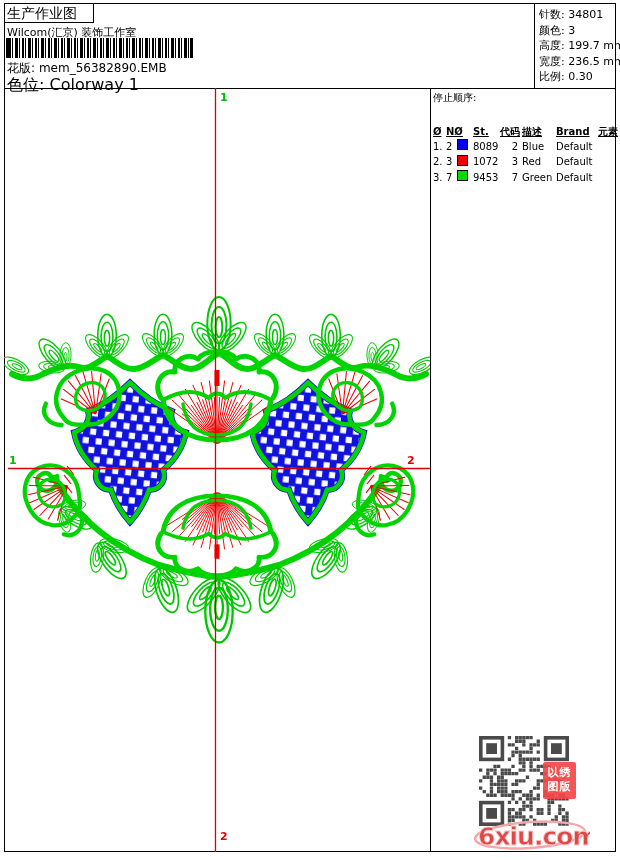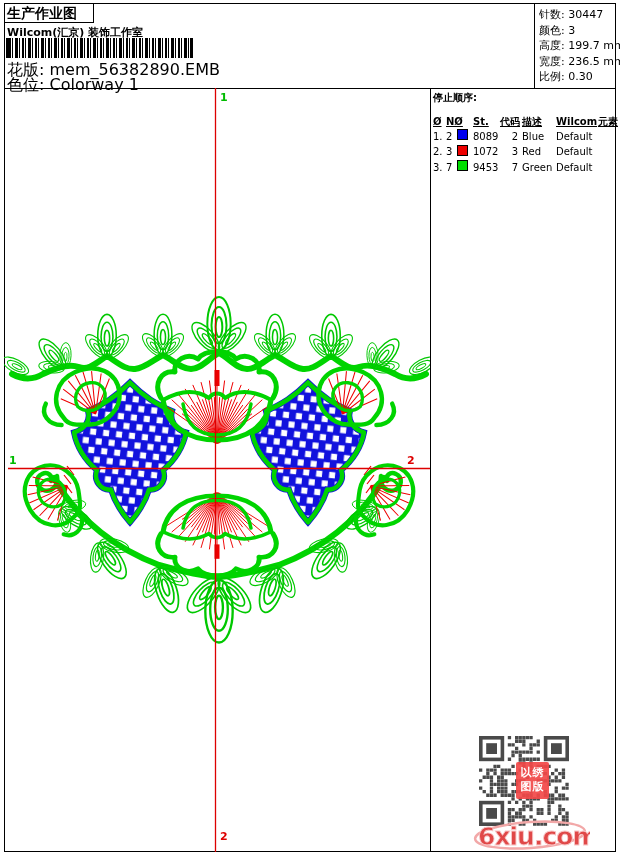--- a/index.html
+++ b/index.html
@@ -6,53 +6,53 @@
   html,body { background:#fff; }
   body {
     width:620px; height:860px; position:relative; overflow:hidden;
     font-family:"DejaVu Sans","Liberation Sans",sans-serif; color:#000;
   }
   .abs { position:absolute; }
   .sheet-border { left:4px; top:3px; width:612px; height:849px; border:1px solid #000; }
   .title-cell {
     left:4px; top:3px; width:90px; height:20px;
     border-right:1px solid #000; border-bottom:1px solid #000;
-    font-size:14px; font-weight:bold; padding:2px 0 0 3px; white-space:nowrap; overflow:hidden;
-  }
-  .studio-line { left:7px; top:25px; font-size:11px; white-space:nowrap;font-weight:bold; }
+    font-size:14px; font-weight:normal; padding:2px 0 0 3px; white-space:nowrap; overflow:hidden;
+  }
+  .studio-line { left:7px; top:25px; font-size:11px; white-space:nowrap; }
   .barcode {
     left:6px; top:38px; width:187px; height:20px;
     background:repeating-linear-gradient(90deg,
       #000 0px,#000 2px,#fff 2px,#fff 3px,
       #000 3px,#000 4px,#fff 4px,#fff 6px,
       #000 6px,#000 9px,#fff 9px,#fff 10px,
       #000 10px,#000 11px,#fff 11px,#fff 13px);
     border-left:3px solid #000; border-right:3px solid #000;
   }
-  .pattern-line { left:7px; top:60px; font-size:16px; white-space:nowrap; }
+  .pattern-line { left:7px; top:60px; font-size:12px; white-space:nowrap; }
   .colorway-line { left:7px; top:75px; font-size:16px; white-space:nowrap; }
   .header-vline { left:534px; top:3px; width:0; height:86px; border-left:1px solid #000; }
   .header-bline { left:4px; top:88px; width:612px; height:0; border-top:1px solid #000; }
   .panel-vline { left:430px; top:88px; width:0; height:764px; border-left:1px solid #000; }
   .info-box { left:539px; top:7px; font-size:11px; line-height:15.5px; white-space:nowrap; }
   .info-box .lbl { display:inline-block; }
 
   .stop-table { left:433px; top:91px; width:182px; font-size:10px; line-height:14.5px; white-space:nowrap; }
-  .stop-title { font-weight:bold; margin-bottom:9px; }
+  .stop-title { font-weight:normal; margin-bottom:19px; }
   .srow { display:grid; grid-template-columns:13px 11px 15px 28px 22px 34px 42px 16px; align-items:center; }
   .srow.head span { font-weight:bold; text-decoration:underline; }
   .c-st { padding-left:1px; }
   .c-code { text-align:right; padding-right:4px; }
   .swatch { display:inline-block; width:11px; height:11px; border:1px solid #000; }
 
   .canvas-svg { left:4px; top:88px; }
 
   .qr-wrap { left:479px; top:736px; width:90px; height:90px; }
   .stamp {
-    left:516px; top:762px; width:33px; height:37px;
+    left:543px; top:762px; width:33px; height:37px;
     background:rgba(242,72,72,0.92); border-radius:2px;
     color:#fff; font-size:11px; font-weight:bold; line-height:14px;
     text-align:center; padding-top:4px; letter-spacing:1px;
   }
   .logo-wrap { left:472px; top:818px; width:118px; height:38px; }
 </style>
 </head>
 <body>
 
 <div class="abs sheet-border"></div>
@@ -66,37 +66,37 @@
 </div>
 <div class="abs colorway-line">
   <span>色位:</span>
   <span>Colorway 1</span>
 </div>
 <div class="abs header-vline"></div>
 <div class="abs header-bline"></div>
 <div class="abs panel-vline"></div>
 
 <div class="abs info-box">
-  <div><span class="lbl">针数:</span> <span>30447</span></div>
+  <div><span class="lbl">针数:</span> <span>34801</span></div>
   <div><span class="lbl">颜色:</span> <span>3</span></div>
   <div><span class="lbl">高度:</span> <span>199.7 mm</span></div>
   <div><span class="lbl">宽度:</span> <span>236.5 mm</span></div>
   <div><span class="lbl">比例:</span> <span>0.30</span></div>
 </div>
 
 <div class="abs stop-table">
   <div class="stop-title">停止顺序:</div>
   <div class="srow head">
     <span>Ø</span>
       <span>NØ</span>
       <span></span>
       <span class="c-st">St.</span>
       <span>代码</span>
       <span>描述</span>
-      <span>Wilcom</span>
+      <span>Brand</span>
       <span>元素</span>
   </div>
   <div class="srow">
     <span>1.</span>
       <span>2</span>
       <span><i class="swatch" style="background-color: rgb(0, 0, 238);"></i></span>
       <span class="c-st">8089</span>
       <span class="c-code">2</span>
       <span>Blue</span>
       <span>Default</span>

